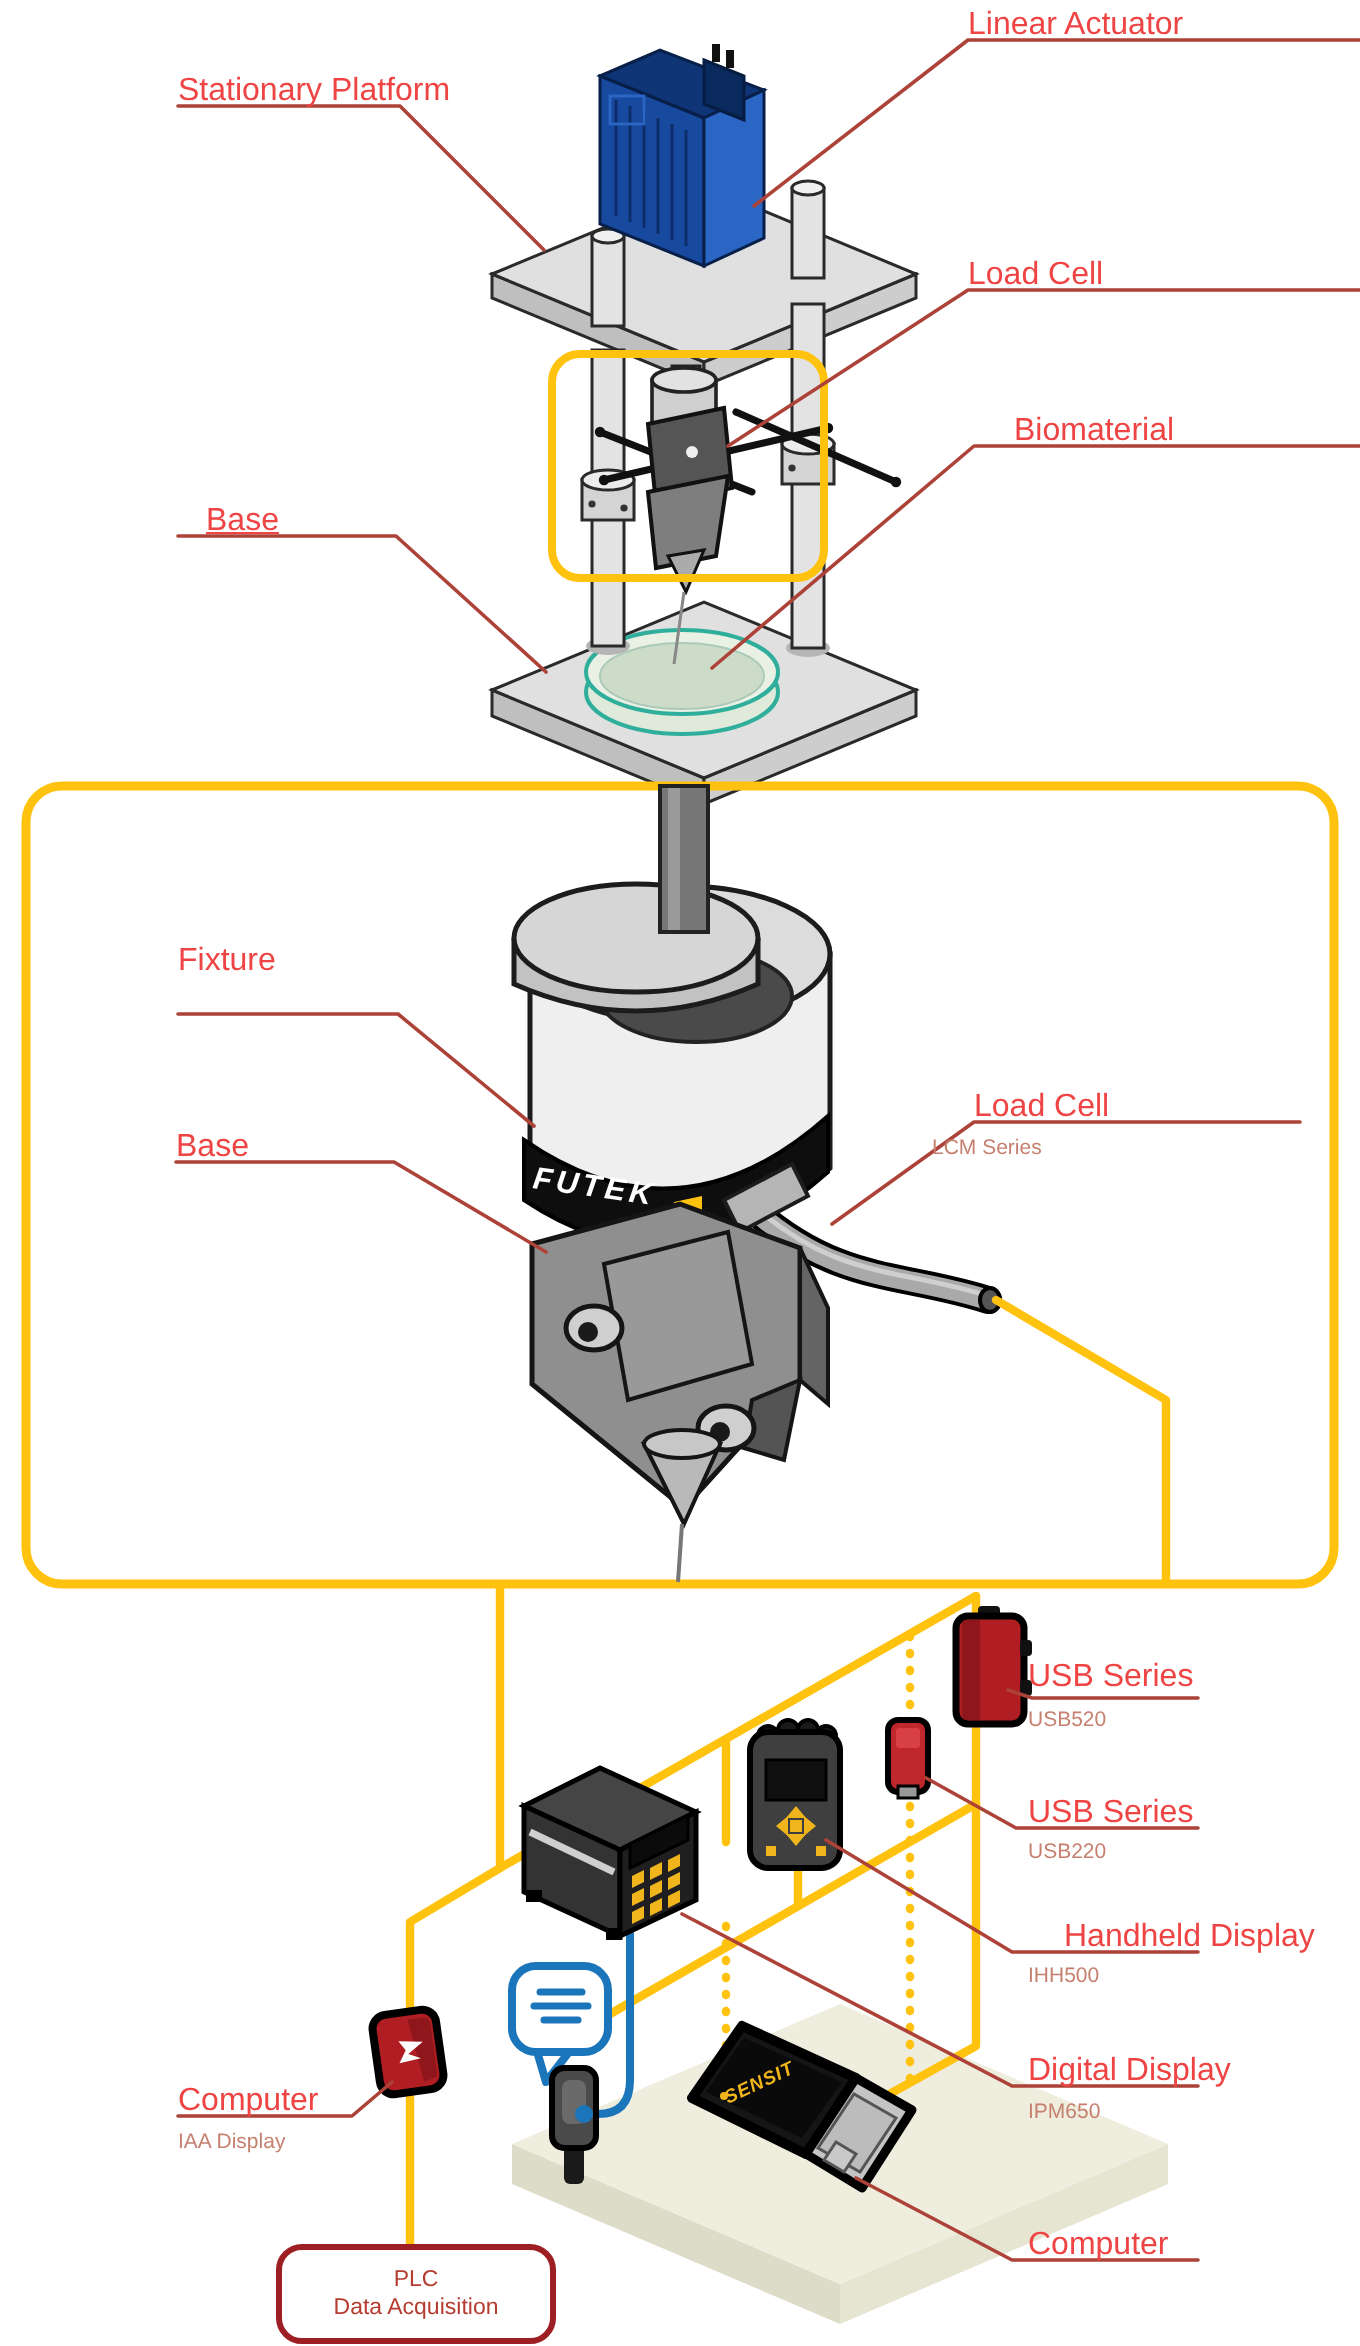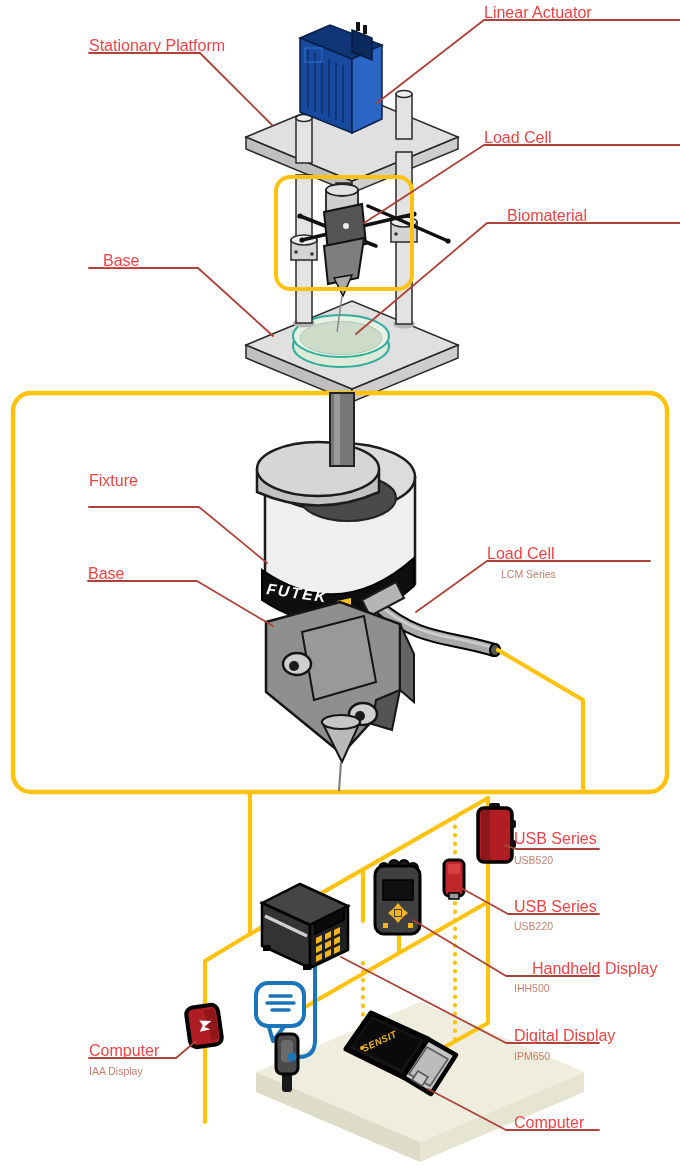--- a/index.html
+++ b/index.html
@@ -265,29 +265,33 @@
 </svg>
 
 <div class="lbl lbl-title" style="left:484px;top:5px;">Linear Actuator</div>
 <div class="lbl lbl-title" style="left:89px;top:38px;">Stationary Platform</div>
 <div class="lbl lbl-title" style="left:484px;top:130px;">Load Cell</div>
 <div class="lbl lbl-title" style="left:487px;top:208px;margin-left:20px;">Biomaterial</div>
 <div class="lbl lbl-title" style="left:103px;top:253px;text-decoration:underline;">Base</div>
 
 <div class="lbl lbl-title" style="left:89px;top:473px;">Fixture</div>
 <div class="lbl lbl-title" style="left:487px;top:546px;">Load Cell</div>
-<div class="lbl lbl-sub" style="left:501px;top:569px;text-align:right;">LCM Series</div>
+<div class="lbl lbl-sub" style="left:466px;top:569px;text-align:right;">LCM Series</div>
 <div class="lbl lbl-title" style="left:88px;top:566px;">Base</div>
 
 <div class="lbl lbl-title" style="left:514px;top:831px;">USB Series</div>
 <div class="lbl lbl-sub" style="left:514px;top:855px;">USB520</div>
 <div class="lbl lbl-title" style="left:514px;top:899px;">USB Series</div>
 <div class="lbl lbl-sub" style="left:514px;top:921px;">USB220</div>
 <div class="lbl lbl-title" style="left:514px;top:961px;margin-left:18px;">Handheld Display</div>
 <div class="lbl lbl-sub" style="left:514px;top:983px;">IHH500</div>
 <div class="lbl lbl-title" style="left:514px;top:1028px;">Digital Display</div>
 <div class="lbl lbl-sub" style="left:514px;top:1051px;">IPM650</div>
 <div class="lbl lbl-title" style="left:514px;top:1115px;">Computer</div>
 <div class="lbl lbl-title" style="left:89px;top:1043px;">Computer</div>
 <div class="lbl lbl-sub" style="left:89px;top:1066px;">IAA Display</div>
 
-
+<div id="plc-box">
+  <span>PLC</span>
+  <span>Data Acquisition</span>
 </div>
 
+</div>
+
 </body></html>

